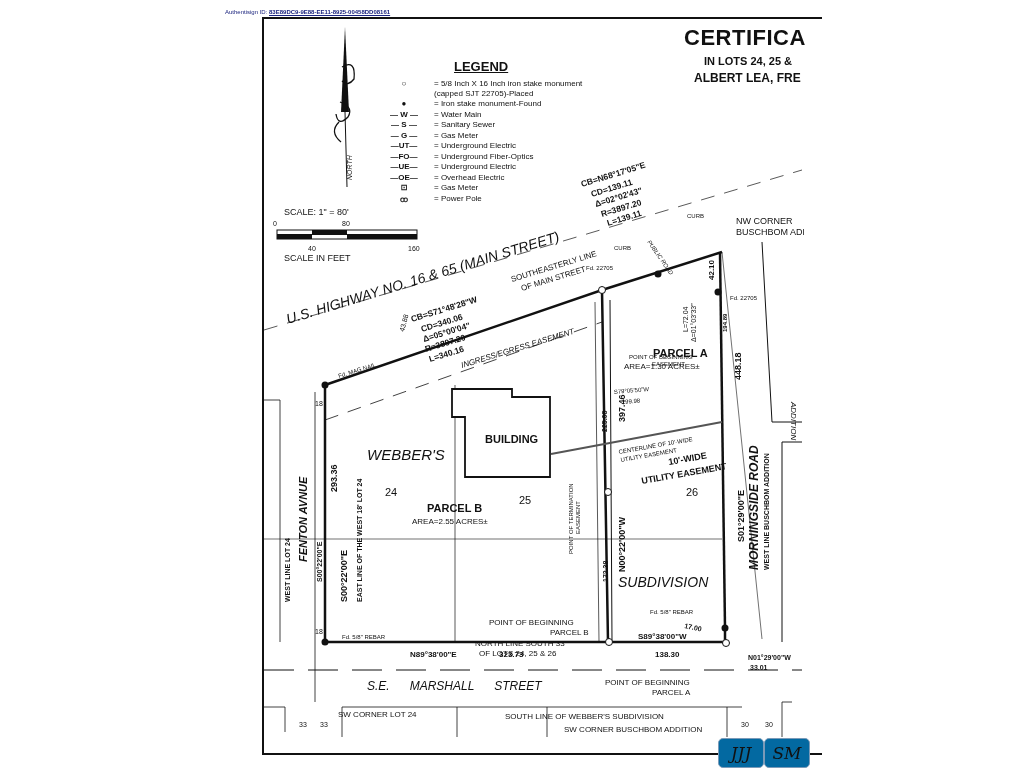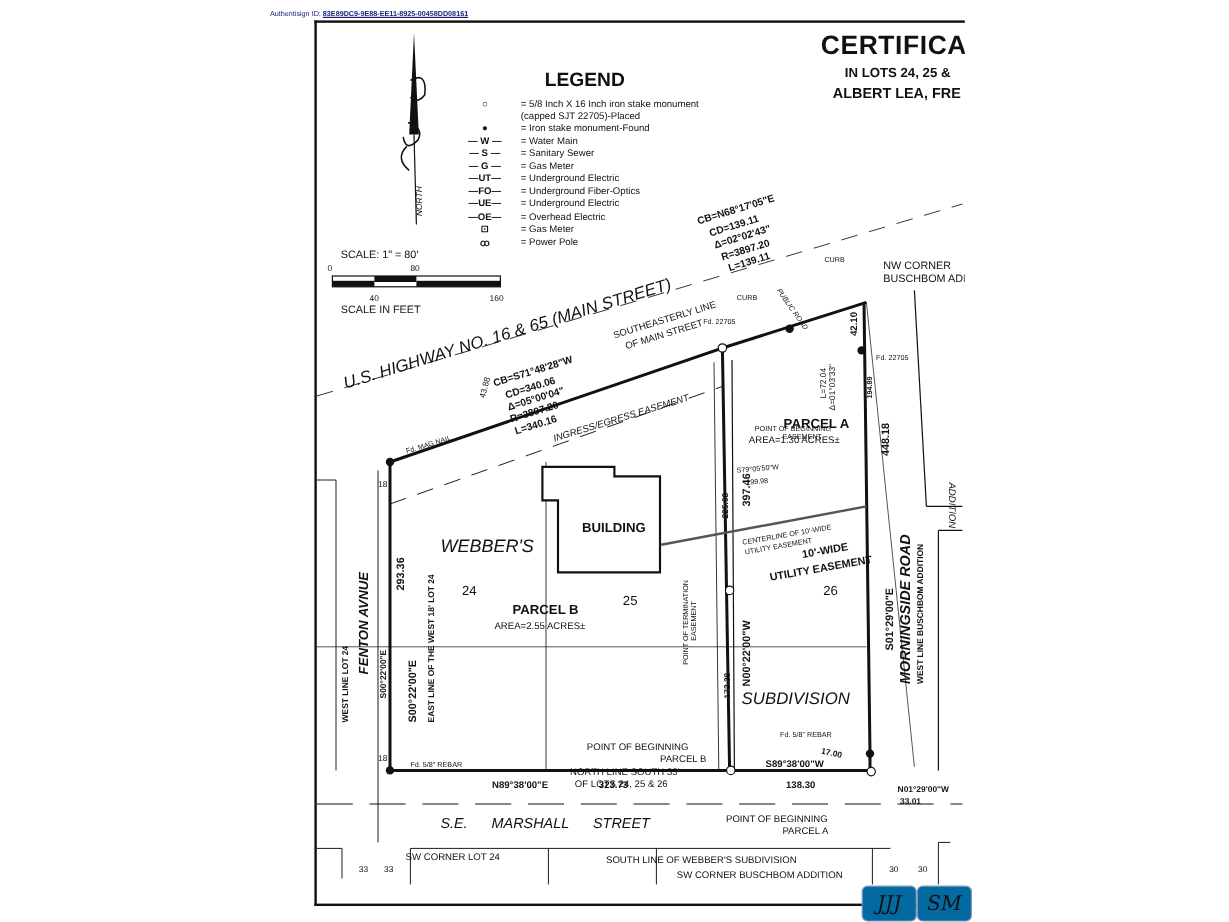--- a/index.html
+++ b/index.html
@@ -1,25 +1,25 @@
 <!DOCTYPE html>
 <html><head>
 <meta charset="utf-8">
 <style>
   html, body { margin:0; padding:0; background:#ffffff; }
   body { width:1024px; height:768px; position:relative; overflow:hidden; font-family:"Liberation Sans", sans-serif; color:#111; }
   .auth { position:absolute; left:225px; top:9px; font-size:6px; color:#1a237e; }
   .auth .id { text-decoration:underline; font-weight:bold; }
-  .sheet { position:absolute; left:262px; top:17px; width:540px; height:734px; border-left:2px solid #111; border-top:2px solid #111; border-bottom:2px solid #111; overflow:hidden; background:#fff; }
+  .sheet { position:absolute; left:262px; top:17px; width:540px; height:734px; border-left:2px solid #111; border-top:2px solid #111; border-bottom:2px solid #111; overflow:hidden; background:#fff;padding-left:18px; }
   svg text { font-family:"Liberation Sans", sans-serif; fill:#111; }
   .title { position:absolute; left:420px; top:6px; font-weight:bold; font-size:22px; letter-spacing:0.5px; white-space:nowrap; }
   .sub1 { position:absolute; left:440px; top:36px; font-weight:bold; font-size:11px; white-space:nowrap; }
   .sub2 { position:absolute; left:430px; top:52px; font-weight:bold; font-size:12px; white-space:nowrap; }
   .legend { position:absolute; left:110px; top:40px; width:260px; font-size:8px; }
-  .legend h3 { margin:0 0 4px 80px; font-size:16px; }
+  .legend h3 { margin:0 0 4px 80px; font-size:13px; text-decoration:underline; }
   .legend .row { display:flex; height:10.5px; align-items:center; }
   .legend .sym { width:60px; text-align:center; font-weight:bold; font-size:8px; white-space:nowrap; }
   .legend .desc { flex:1; white-space:nowrap; }
   .legend .cont { padding-left:60px; height:10px; }
   .sig { position:absolute; top:738px; width:44px; height:28px; border:1px solid #7a9ab8; border-radius:5px; font-style:italic; font-size:17px; font-family:"DejaVu Serif", serif; text-align:center; line-height:28px; background:#0369a1; }
 </style>
 </head>
 <body>
 
 <div class="auth">

